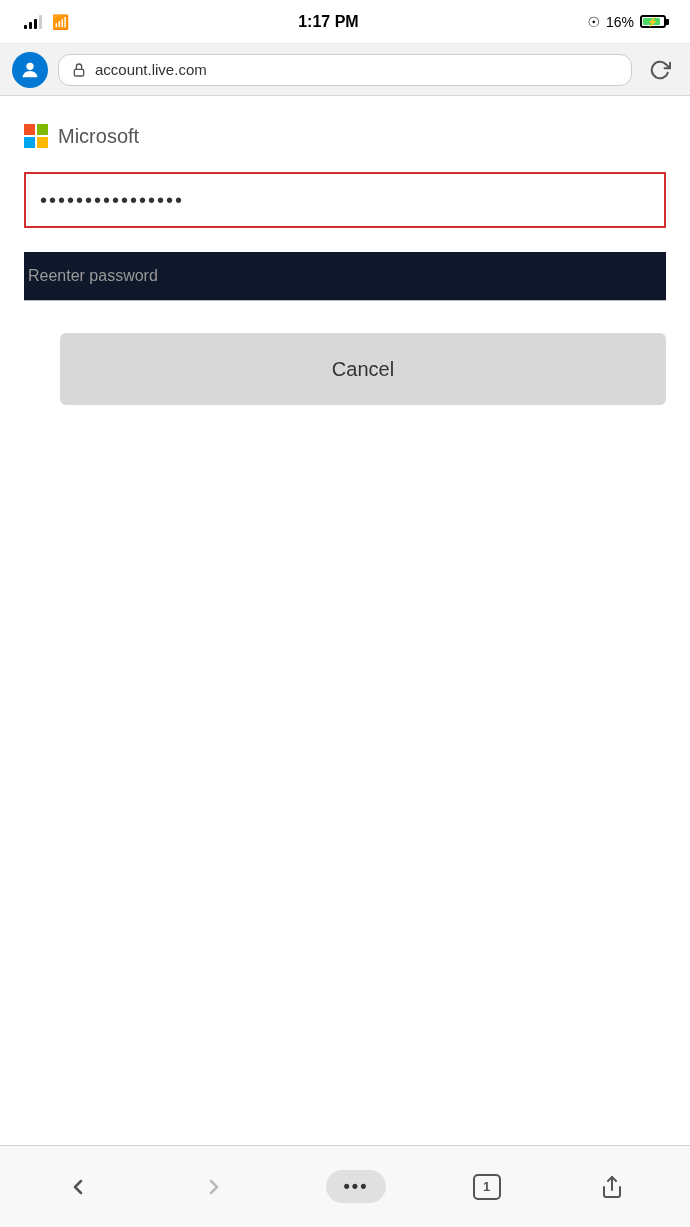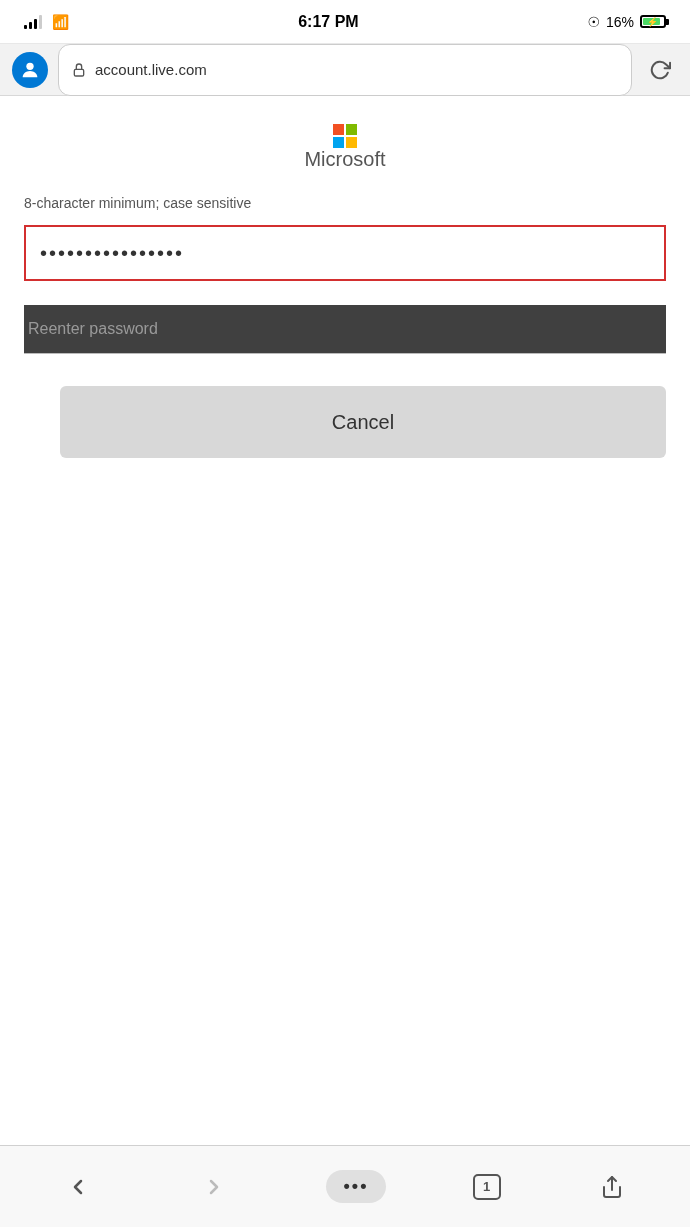--- a/index.html
+++ b/index.html
@@ -120,21 +120,21 @@
       background: #0078d4;
       display: flex;
       align-items: center;
       justify-content: center;
       color: #fff;
       font-size: 20px;
       flex-shrink: 0;
     }
     .url-bar {
       flex: 1;
-      height: 52px;
+      height: 32px;
       background: #fff;
       border-radius: 12px;
       display: flex;
       align-items: center;
       padding: 7px 12px;
       gap: 8px;
       border: 1px solid #ccc;
     }
     .lock-icon-svg {
       width: 16px;
@@ -161,22 +161,22 @@
     
     .page-content {
       padding: 28px 24px;
       background: #fff;
     }
 
     
     .ms-logo {
       display: flex;
       align-items: center;
+      gap: 10px;
       margin-bottom: 24px;
-      flex-direction: column;
     }
     .ms-grid {
       width: 24px;
       height: 24px;
       display: grid;
       grid-template-columns: 1fr 1fr;
       grid-template-rows: 1fr 1fr;
       gap: 2px;
     }
     .ms-cell-1 { background: #f25022; }
@@ -226,21 +226,21 @@
       margin-bottom: 32px;
     }
     .reenter-input {
       width: 100%;
       height: 48px;
       border: none;
       outline: none;
       padding: 0 4px;
       font-size: 16px;
       color: #999;
-      background: #404040;
+      background: #0f172a;
     }
     .reenter-input::placeholder {
       color: #999;
     }
 
     
     .button-row {
       display: flex;
       gap: 14px;
       justify-content: center;
@@ -339,21 +339,21 @@
 <div class="status-bar">
   <div class="status-left">
     <div class="signal-bars">
       <div class="signal-bar"></div>
       <div class="signal-bar"></div>
       <div class="signal-bar"></div>
       <div class="signal-bar" style="background:#ccc;"></div>
     </div>
     <span class="wifi-icon">📶</span>
   </div>
-  <div class="status-center">6:17 PM</div>
+  <div class="status-center">1:17 PM</div>
   <div class="status-right">
     <span style="font-size:14px;">☉</span>
     <span>16%</span>
     <div class="battery-container">
       <div class="battery-body">
         <div class="battery-fill"></div>
         <span class="battery-bolt">⚡</span>
       </div>
     </div>
   </div>
@@ -387,21 +387,20 @@
     <div class="ms-grid">
       <div class="ms-cell-1"></div>
       <div class="ms-cell-2"></div>
       <div class="ms-cell-3"></div>
       <div class="ms-cell-4"></div>
     </div>
     <span class="ms-name">Microsoft</span>
   </div>
 
 
-  <p class="page-subtitle">8-character minimum; case sensitive</p>
 
   <div class="password-input-wrapper">
     <input class="password-input" type="password" value="1234567890123456" style="">
   </div>
 
   <div class="reenter-wrapper">
     <input class="reenter-input" type="password" placeholder="Reenter password" style="">
   </div>
 
   <div class="button-row">

